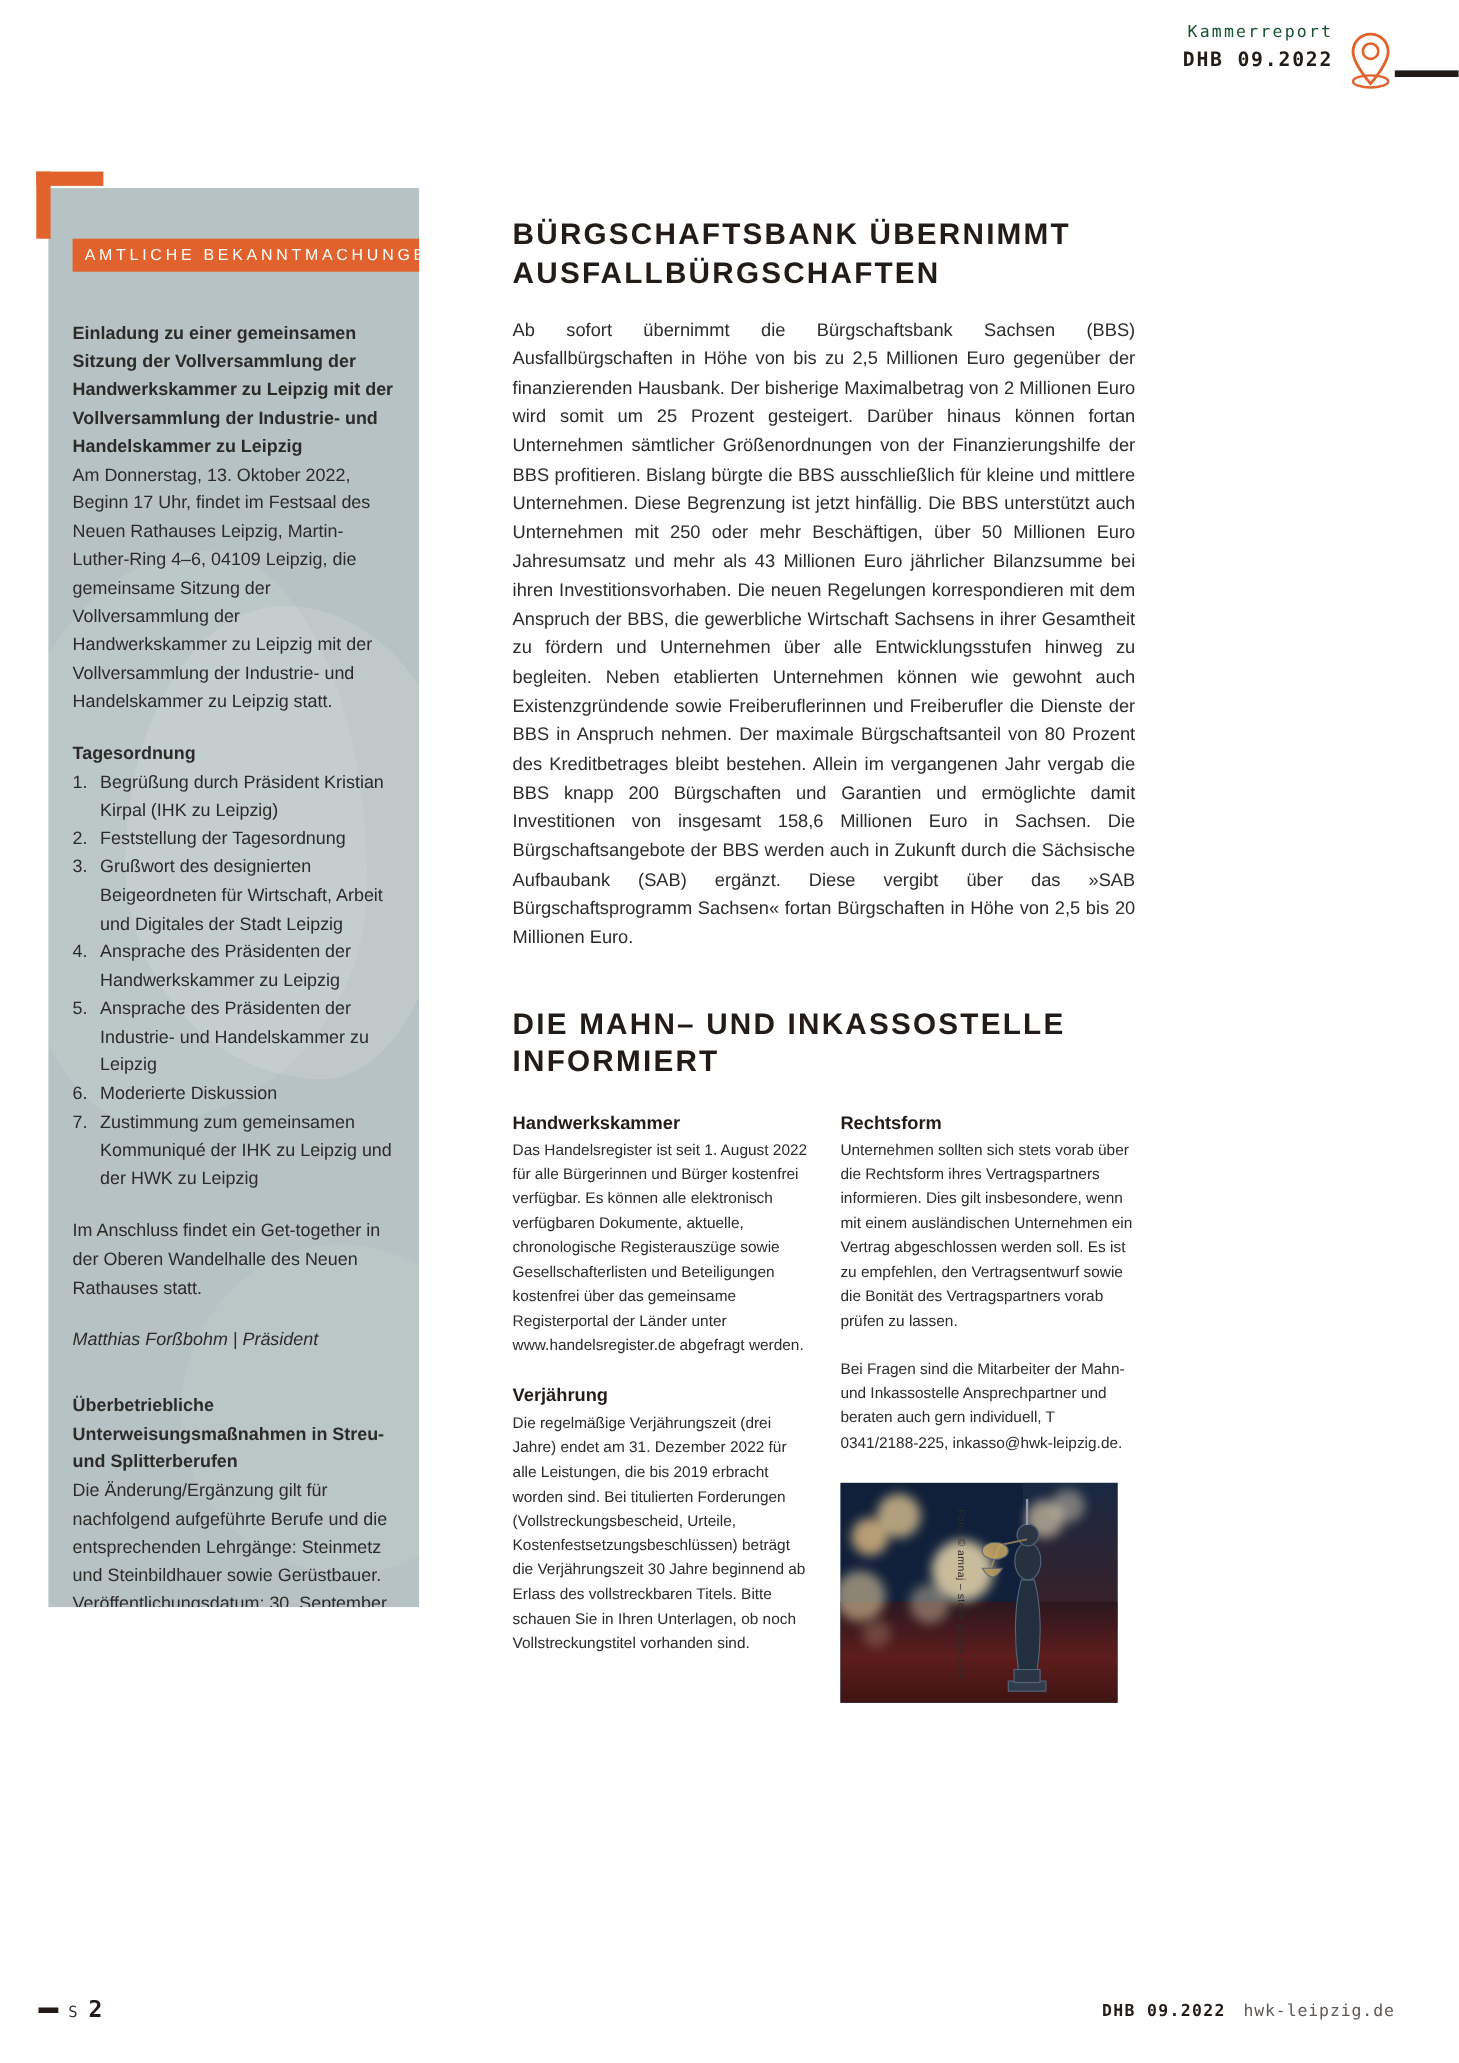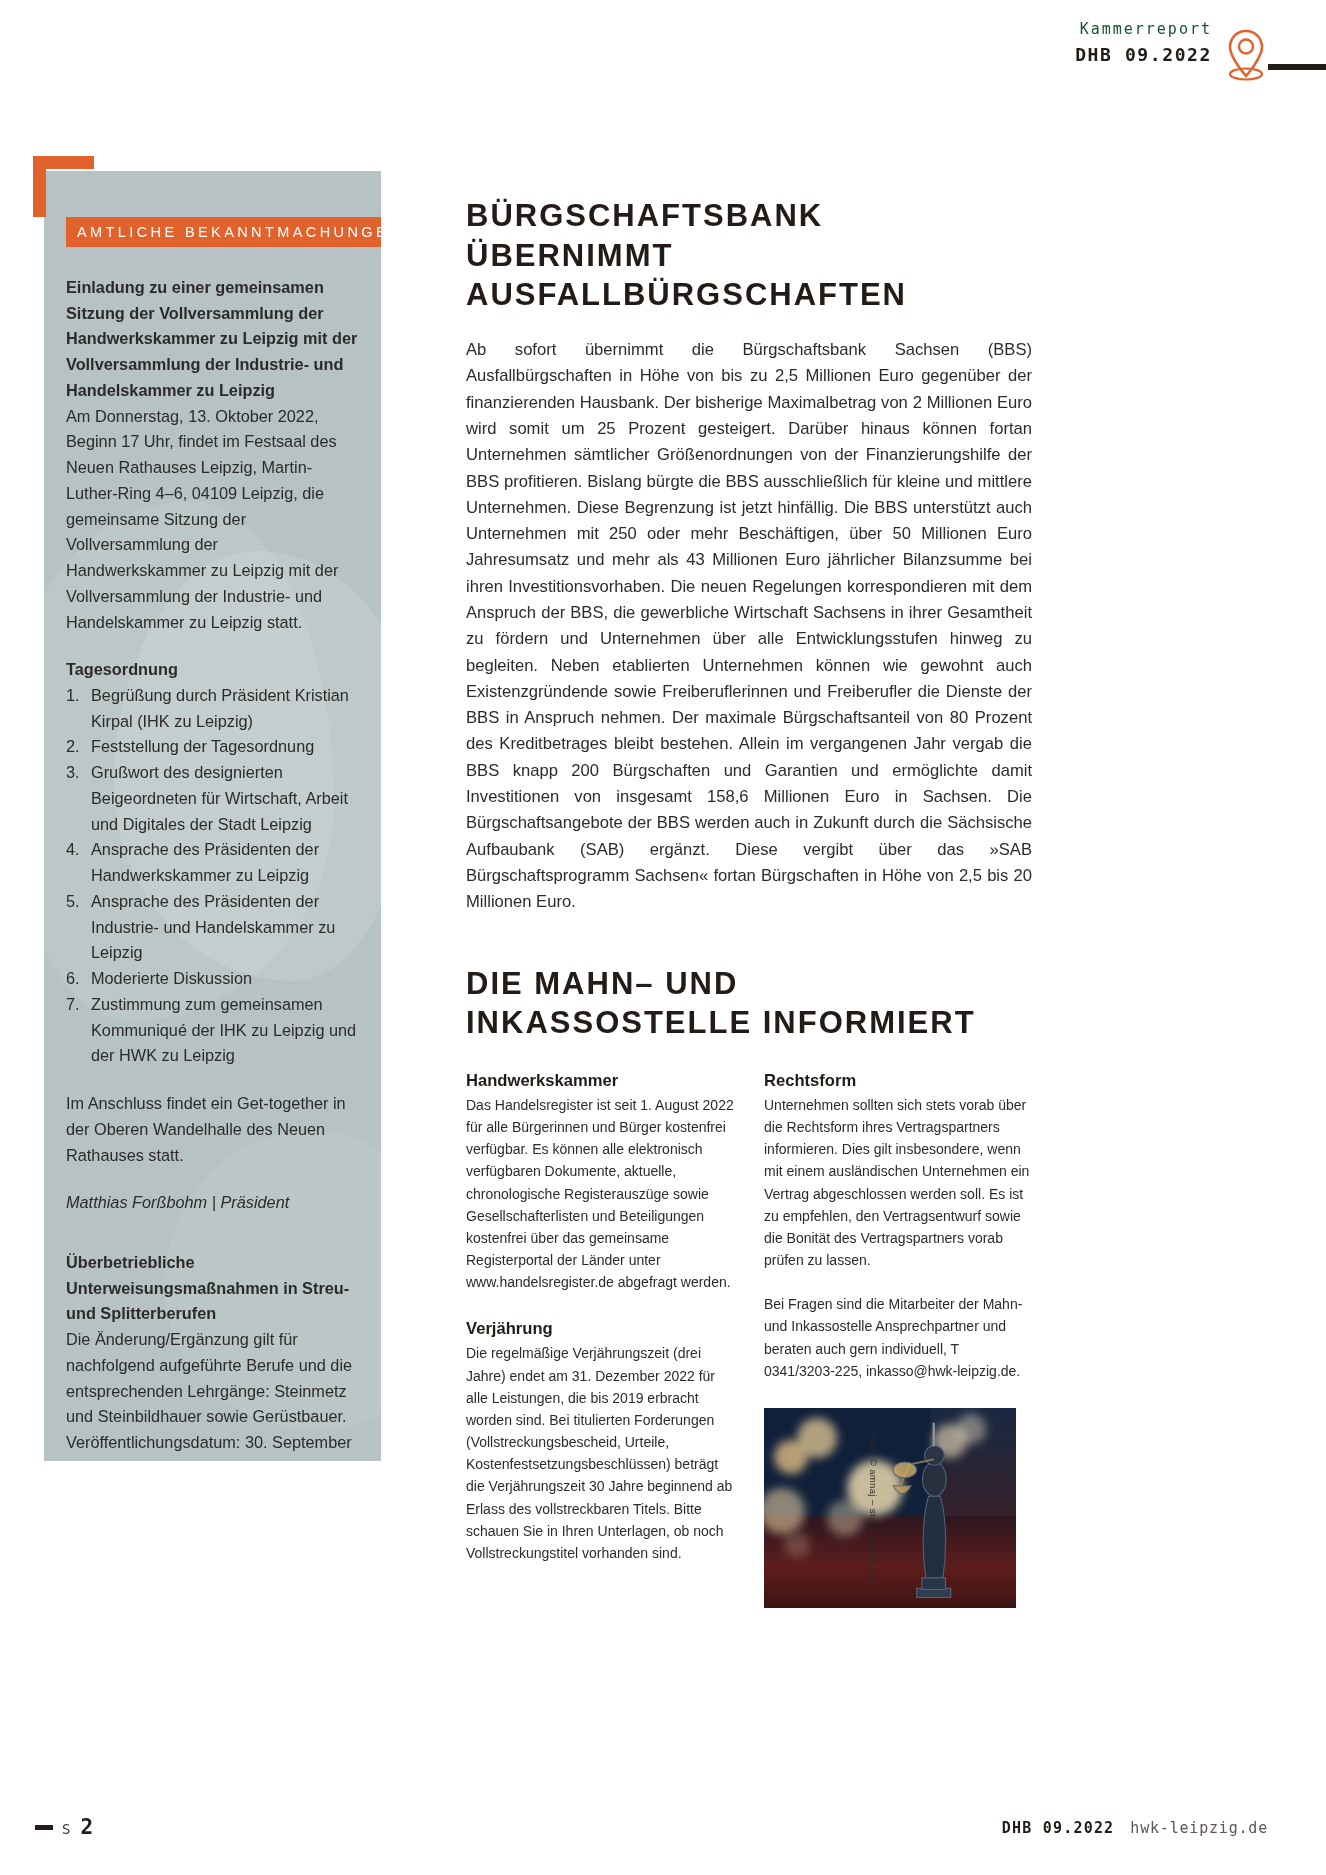--- a/index.html
+++ b/index.html
@@ -132,21 +132,21 @@
     white-space: nowrap;
     font-family: "Liberation Sans", sans-serif;
   }
   .sb-body {
     font-family: "Liberation Sans", sans-serif;
     font-size: 16.3px;
     line-height: 1.58;
     color: #2d2b29;
   }
   .sb-lead {
-    margin-top: 28px;
+    margin-top: 44px;
   }
   .sb-strong {
     font-weight: bold;
     display: block;
   }
   .sb-para {
     margin-top: 0;
     margin-bottom: 0;
   }
   .sb-gap {
@@ -177,21 +177,21 @@
   
   .main-col {
     position: absolute;
     left: 466px;
     top: 196px;
     width: 566px;
   }
   h1.article-title, h2.article-title {
     font-family: "Liberation Sans", sans-serif;
     font-weight: bold;
-    font-size: 31px;
+    font-size: 27px;
     letter-spacing: 2.0px;
     line-height: 1.28;
     color: #231b17;
     margin: 0;
     text-transform: uppercase;
   }
   .article-body {
     font-family: "Liberation Sans", sans-serif;
     font-size: 16.6px;
     line-height: 1.585;
@@ -443,21 +443,21 @@
       <div class="subcol">
         <p class="subhead">Handwerkskammer</p>
         <p class="subpara">Das Handelsregister ist seit 1. August 2022 für alle Bürgerinnen und Bürger kostenfrei verfügbar. Es können alle elektronisch verfügbaren Dokumente, aktuelle, chronologische Registerauszüge sowie Gesellschafterlisten und Beteiligungen kostenfrei über das gemeinsame Registerportal der Länder unter www.handelsregister.de abgefragt werden.</p>
         <p class="subhead">Verjährung</p>
         <p class="subpara">Die regelmäßige Verjährungszeit (drei Jahre) endet am 31. Dezember 2022 für alle Leistungen, die bis 2019 erbracht worden sind. Bei titulierten Forderungen (Vollstreckungsbescheid, Urteile, Kostenfestsetzungsbeschlüssen) beträgt die Verjährungszeit 30 Jahre beginnend ab Erlass des vollstreckbaren Titels. Bitte schauen Sie in Ihren Unterlagen, ob noch Vollstreckungstitel vorhanden sind.</p>
       </div>
 
       <div class="subcol">
         <p class="subhead">Rechtsform</p>
         <p class="subpara">Unternehmen sollten sich stets vorab über die Rechtsform ihres Vertragspartners informieren. Dies gilt insbesondere, wenn mit einem ausländischen Unternehmen ein Vertrag abgeschlossen werden soll. Es ist zu empfehlen, den Vertragsentwurf sowie die Bonität des Vertragspartners vorab prüfen zu lassen.</p>
-        <p class="subpara">Bei Fragen sind die Mitarbeiter der Mahn- und Inkassostelle Ansprechpartner und beraten auch gern individuell, T 0341/3203-225, inkasso@hwk-leipzig.de.</p>
+        <p class="subpara">Bei Fragen sind die Mitarbeiter der Mahn- und Inkassostelle Ansprechpartner und beraten auch gern individuell, T 0341/2188-225, inkasso@hwk-leipzig.de.</p>
 
         <div class="photo-block">
           <div class="photo">
             <div class="bg-right"></div>
             <div class="bg-bottom"></div>
             <div class="bokeh" style="left:4%;  top:16%; width:34px; height:34px; background:#f0c88a; opacity:.75;"></div>
             <div class="bokeh" style="left:-2%; top:40%; width:46px; height:46px; background:#f3d9a8; opacity:.55;"></div>
             <div class="bokeh" style="left:13%; top:5%;  width:40px; height:40px; background:#f5d79a; opacity:.70;"></div>
             <div class="bokeh" style="left:25%; top:46%; width:36px; height:36px; background:#e9d6b4; opacity:.42;"></div>
             <div class="bokeh" style="left:33%; top:26%; width:56px; height:56px; background:#f6e3b4; opacity:.80;"></div>

